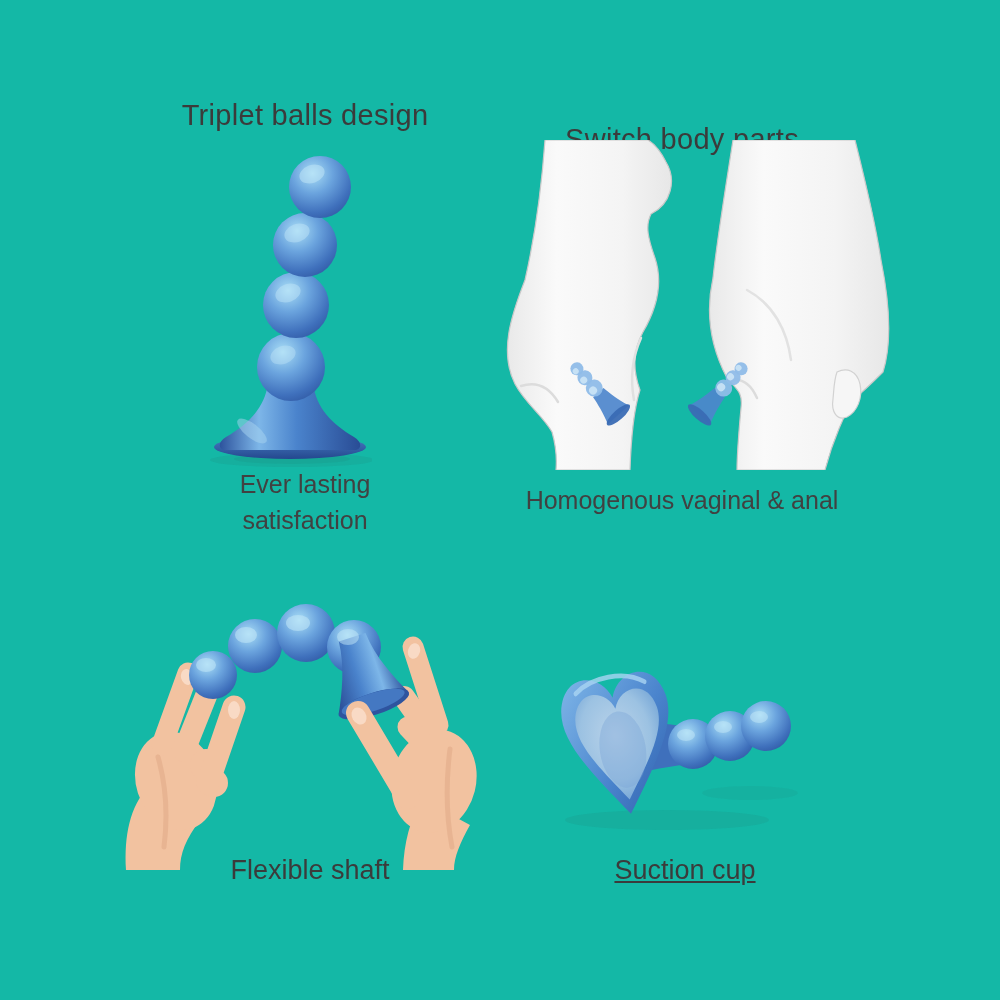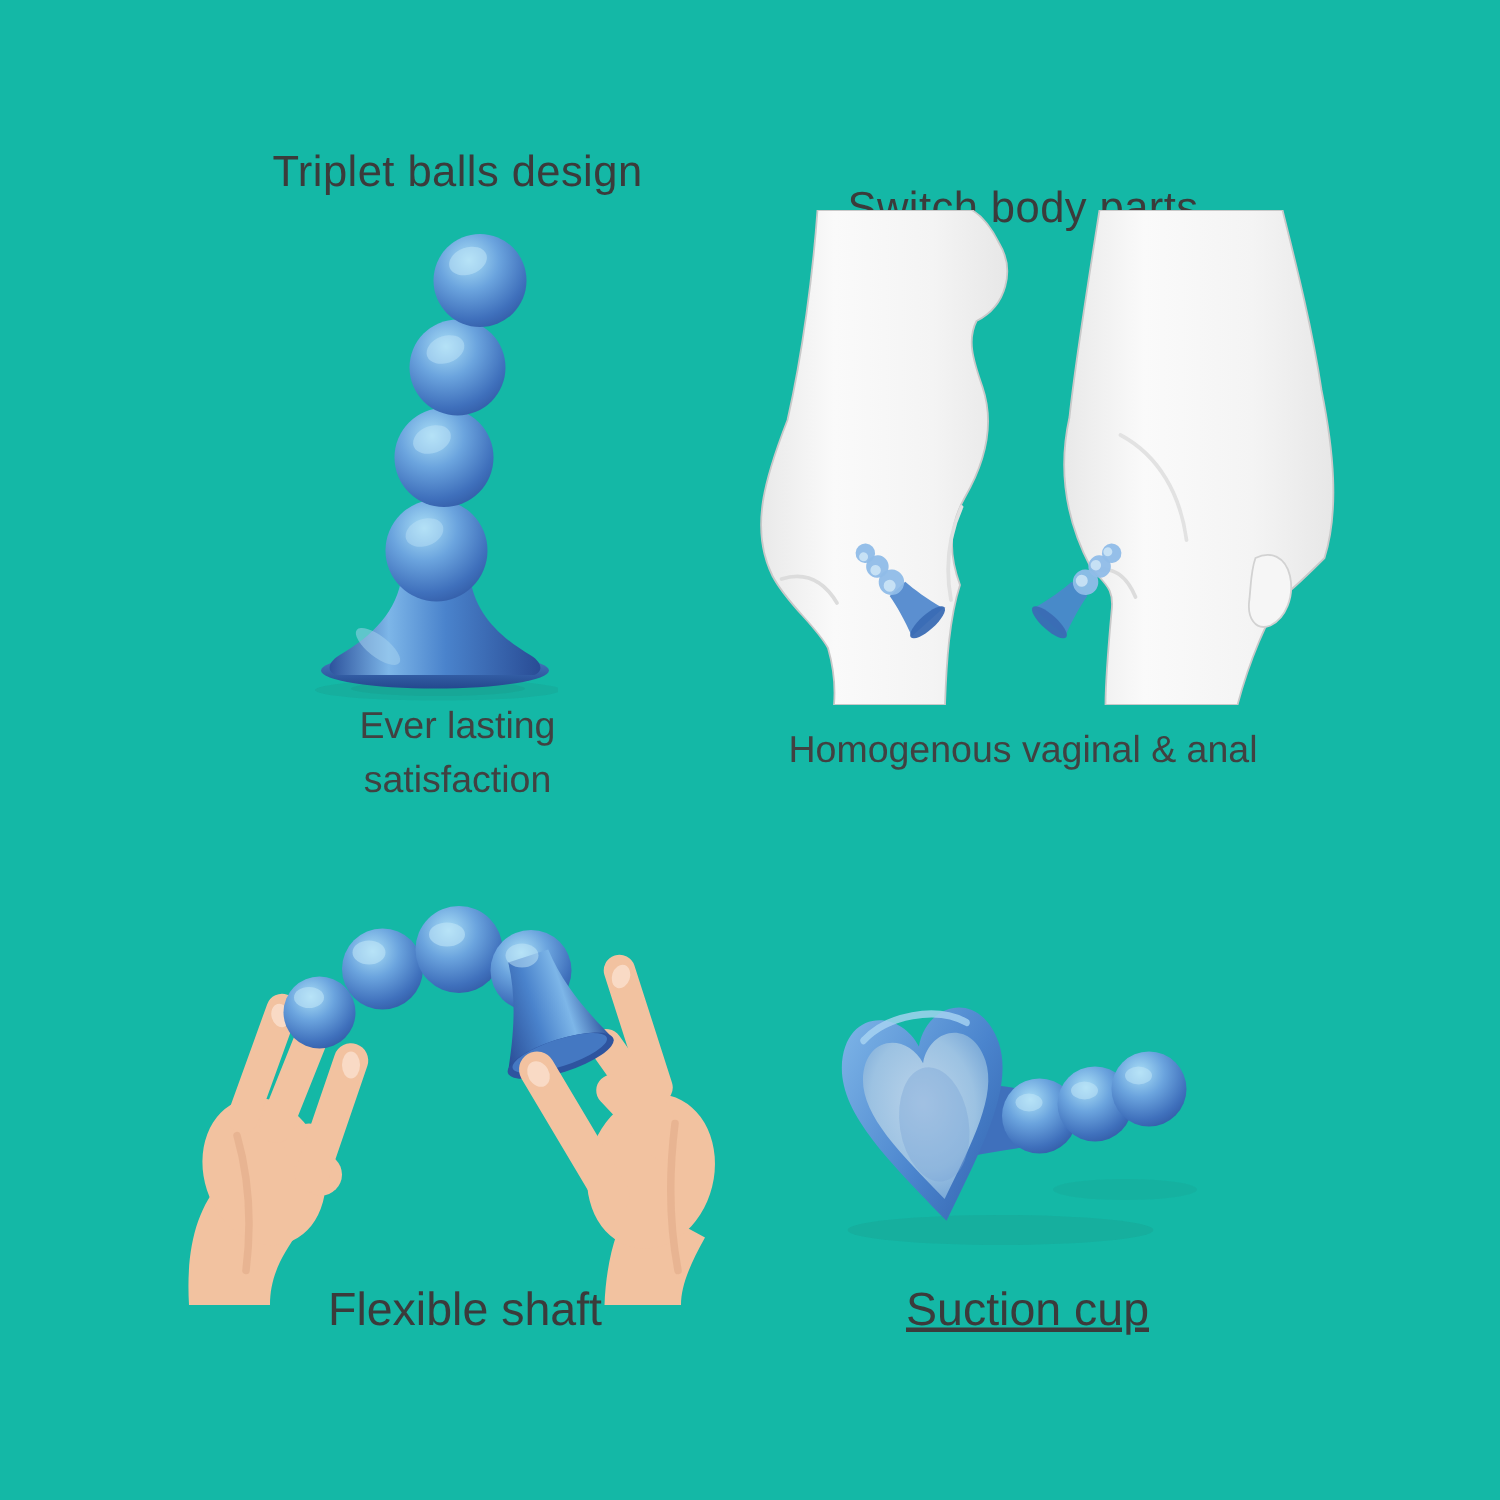--- a/index.html
+++ b/index.html
@@ -1,21 +1,21 @@
 <!DOCTYPE html>
 <html><head>
 <meta charset="utf-8">
 <style>
   * { margin:0; padding:0; box-sizing:border-box; }
   html,body { width:1000px; height:1000px; background:#ffffff; }
   body { font-family:"Liberation Sans", sans-serif; color:#3e3e3e; }
   .canvas { position:relative; width:1000px; height:1000px; background:#14b8a6; overflow:hidden; }
   .title { position:absolute; font-size:29px; letter-spacing:0.3px; text-align:center; color:#3b3b3b; }
   .caption { position:absolute; font-size:25px; line-height:36px; text-align:center; color:#414141; }
-  .biglabel { position:absolute; font-size:31px; text-align:center; color:#3b3b3b; }
+  .biglabel { position:absolute; font-size:27px; text-align:center; color:#3b3b3b; }
   .illus { position:absolute; }
   svg { display:block; }
 </style>
 </head>
 <body>
 
 <div class="canvas">
 
   <div class="title" style="left:55px; top:99px; width:500px;">Triplet balls design</div>
 

